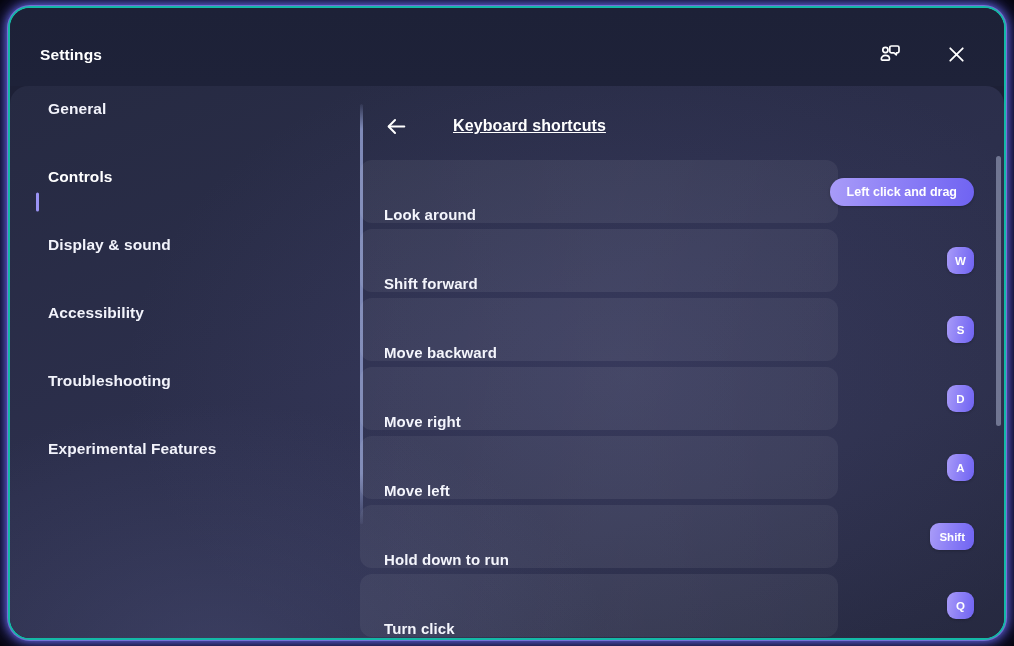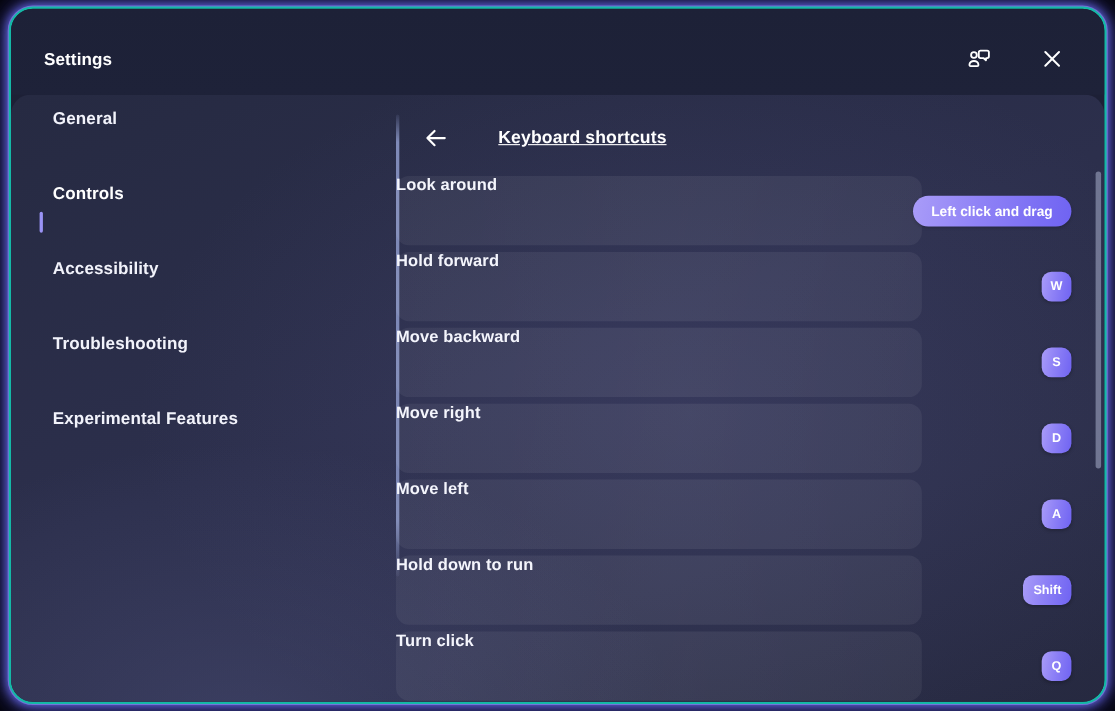--- a/index.html
+++ b/index.html
@@ -167,21 +167,22 @@
     margin-bottom: 6px;
     display: flex;
     align-items: center;
   }
   .shortcut-label-box {
     width: 478px;
     height: 100%;
     border-radius: 12px;
     background: linear-gradient(100deg, rgba(255,255,255,0.055) 0%, rgba(255,255,255,0.072) 55%, rgba(255,255,255,0.055) 100%);
     display: flex;
-    align-items: flex-start;
+    align-items: flex-end;
+    padding-left: 24px;
     cursor: pointer;
   }
   .shortcut-label {
     font-size: 15px;
     font-weight: bold;
     color: #f4f5fc;
     letter-spacing: 0.1px;
   }
   .shortcut-key-wrap {
     position: absolute;
@@ -276,20 +277,23 @@
 
       <div class="sidebar-item">
         <span class="sb-label">General</span>
       </div>
 
       <div class="sidebar-item active">
         <span class="active-bar"></span>
         <span class="sb-label">Controls</span>
       </div>
 
+      <div class="sidebar-item">
+        <span class="sb-label">Display &amp; sound</span>
+      </div>
 
       <div class="sidebar-item">
         <span class="sb-label">Accessibility</span>
       </div>
 
       <div class="sidebar-item">
         <span class="sb-label">Troubleshooting</span>
       </div>
 
       <div class="sidebar-item">
@@ -320,21 +324,21 @@
           <div class="shortcut-label-box">
             <span class="shortcut-label">Look around</span>
           </div>
           <div class="shortcut-key-wrap">
             <span class="key-badge k-pill">Left click and drag</span>
           </div>
         </div>
 
         <div class="shortcut-row">
           <div class="shortcut-label-box">
-            <span class="shortcut-label">Hold forward</span>
+            <span class="shortcut-label">Shift forward</span>
           </div>
           <div class="shortcut-key-wrap">
             <span class="key-badge k-square">W</span>
           </div>
         </div>
 
         <div class="shortcut-row">
           <div class="shortcut-label-box">
             <span class="shortcut-label">Move backward</span>
           </div>

